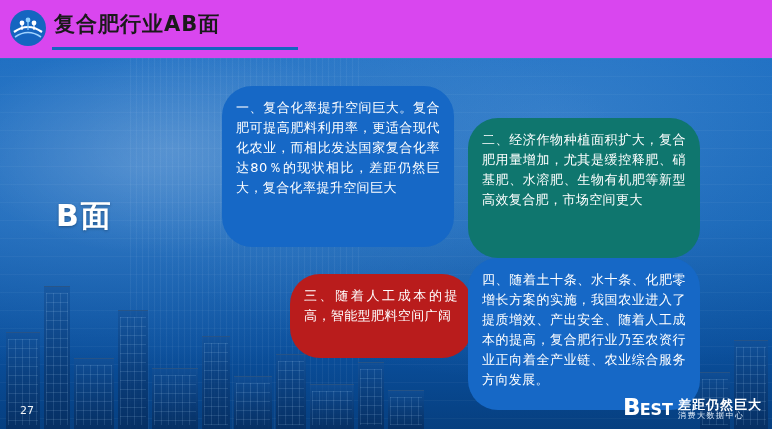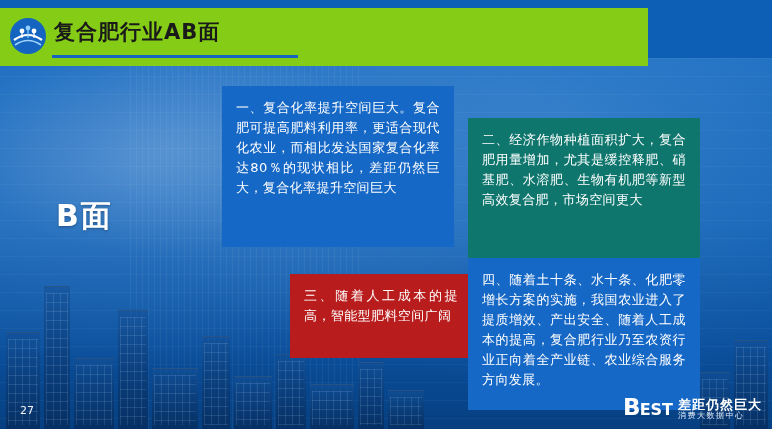--- a/index.html
+++ b/index.html
@@ -15,24 +15,24 @@
   .slide {
     position: relative;
     width: 772px;
     height: 429px;
     background: #0d5fb5;
     overflow: hidden;
   }
   
   .header {
     position: absolute;
-    left: 0; top: 8px;
-    width: 648px;
+    left: 0; top: 0;
+    width: 772px;
     height: 58px;
-    background: #84cc16;
+    background: #d946ef;
     z-index: 5;
   }
   .header-rule {
     position: absolute;
     left: 52px;
     top: 47px;
     width: 246px;
     height: 3px;
     background: #1565c0;
   }
@@ -118,20 +118,21 @@
     position: absolute;
     background: #1666c4;
     color: #ffffff;
     font-size: 13px;
     line-height: 20px;
     letter-spacing: 0.4px;
     z-index: 6;
     box-sizing: border-box;
     padding: 12px 14px 10px 14px;
     text-align: justify;
+    border-radius: 30px;
   }
   .block.one {
     left: 222px; top: 86px;
     width: 232px; height: 161px;
     background: #1668c6;
   }
   .block.two {
     left: 468px; top: 118px;
     width: 232px; height: 140px;
     background: #0f766e;

